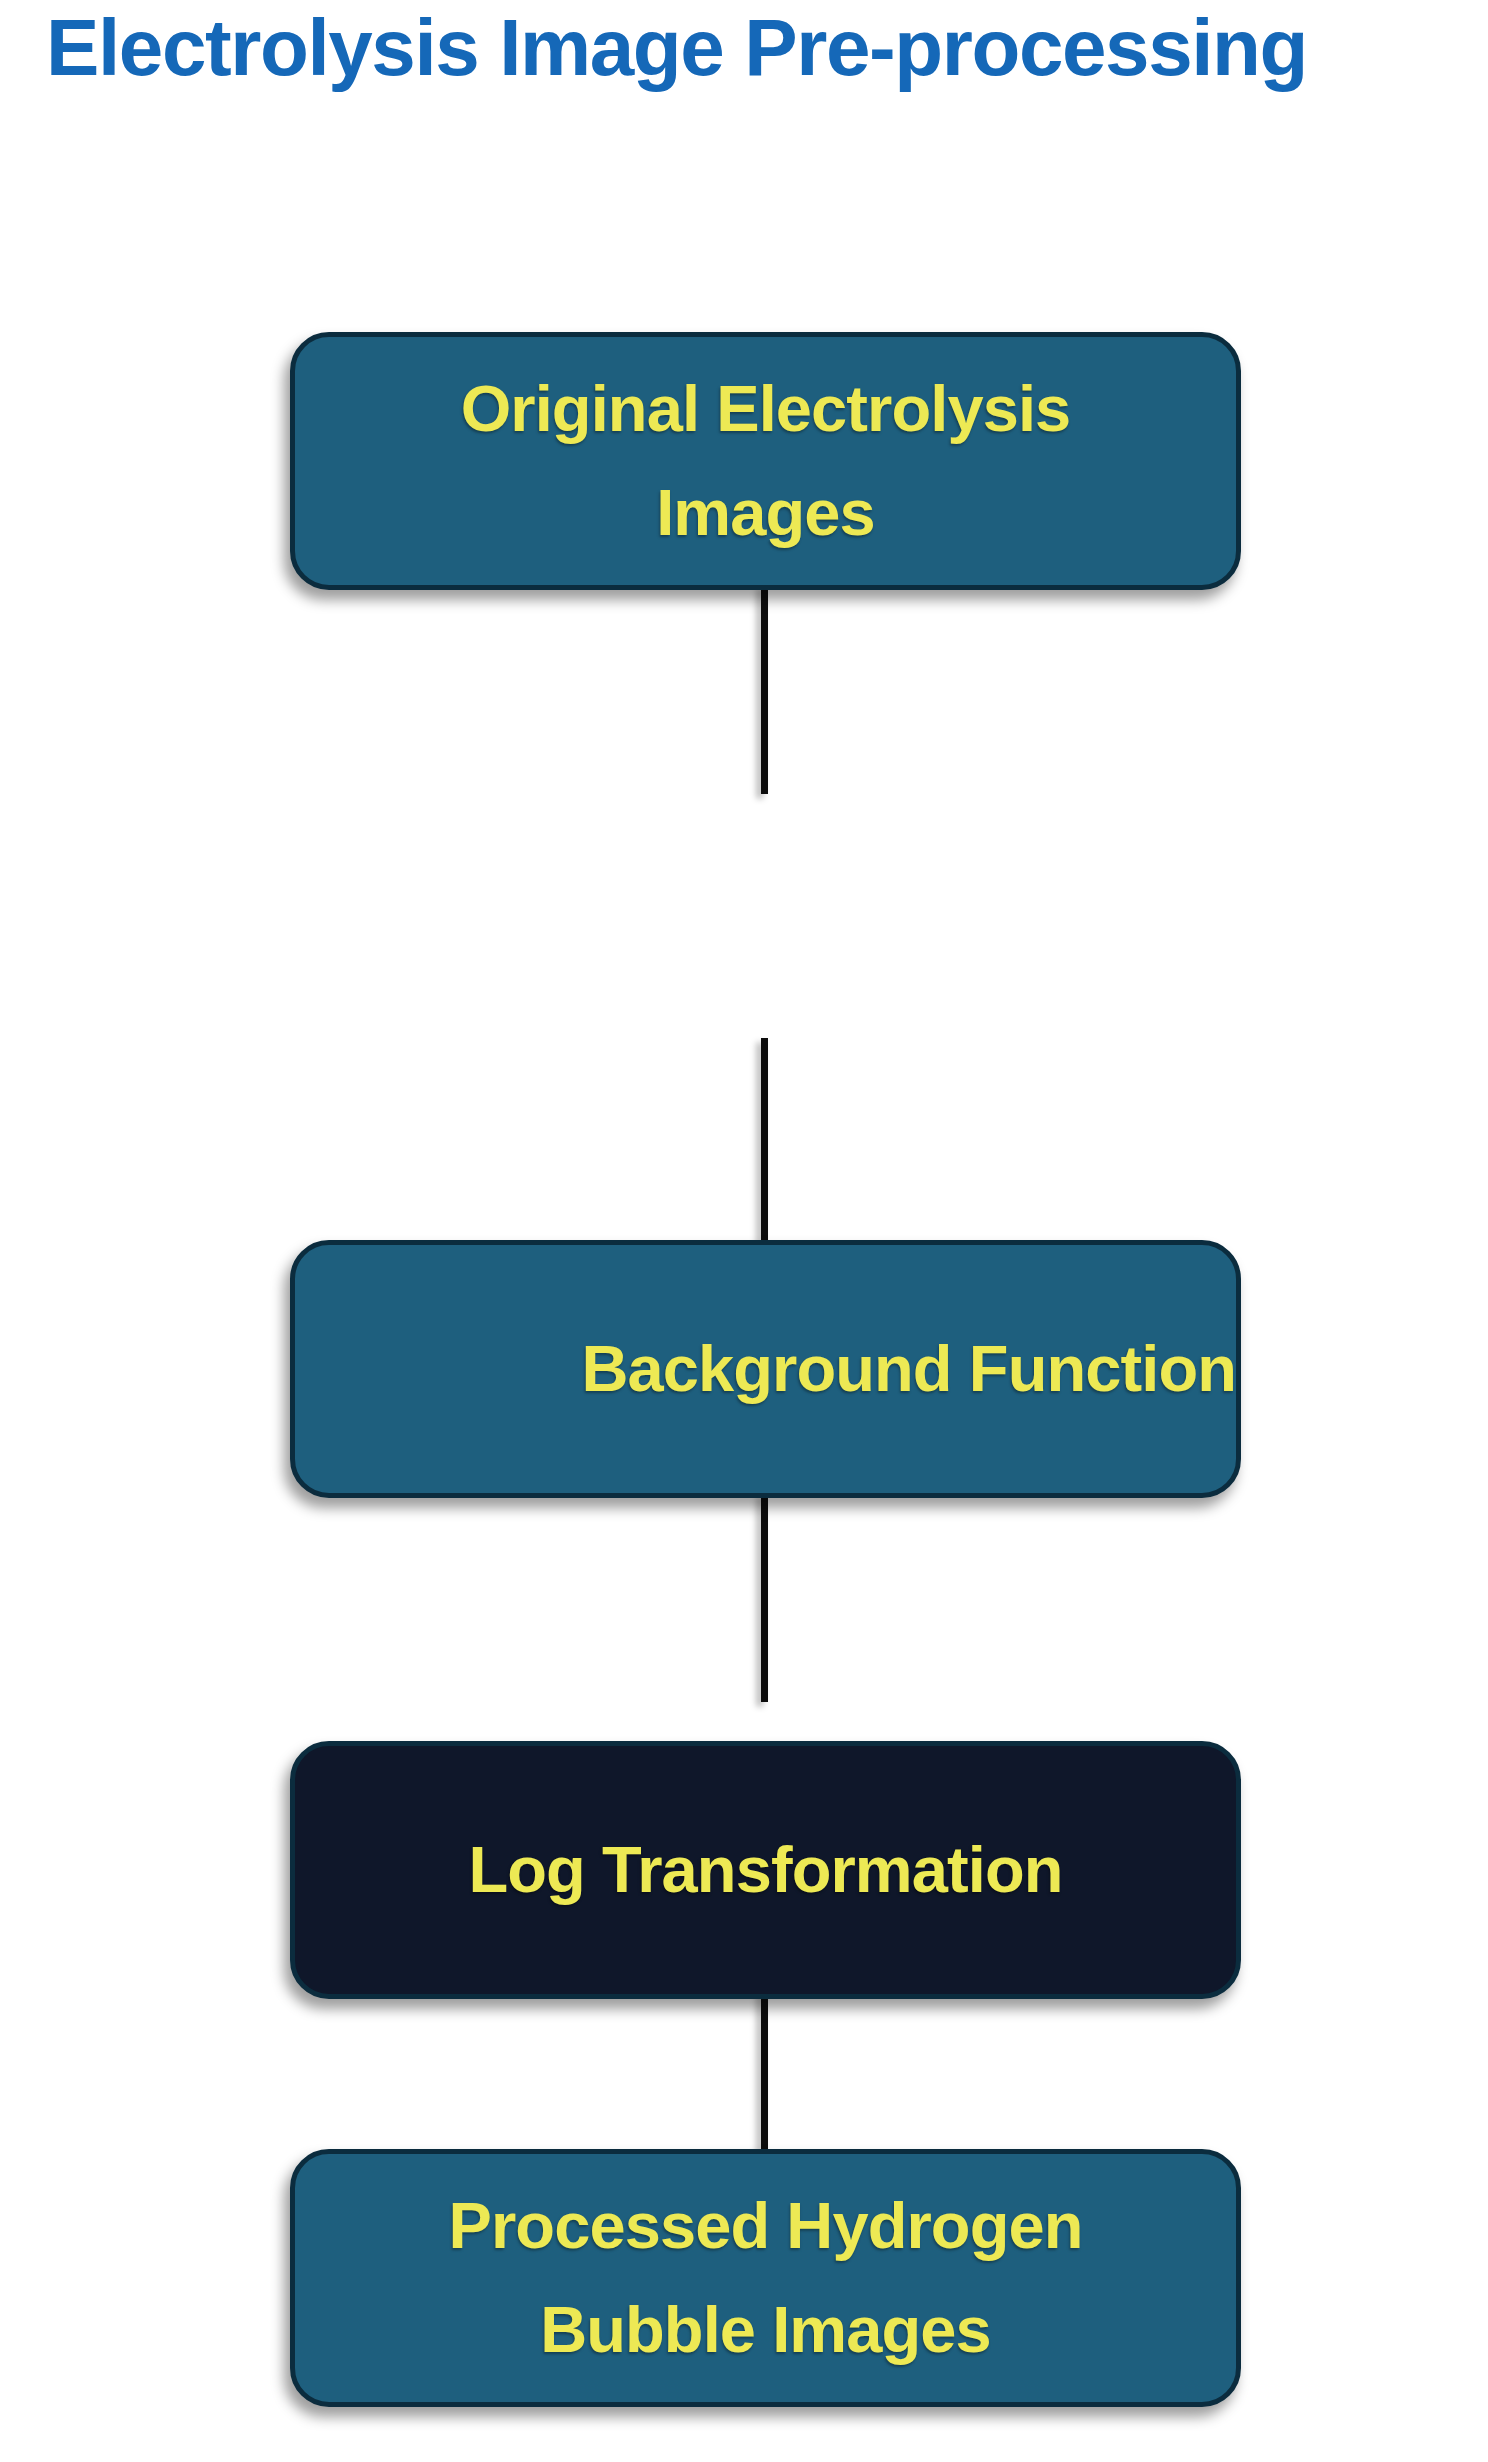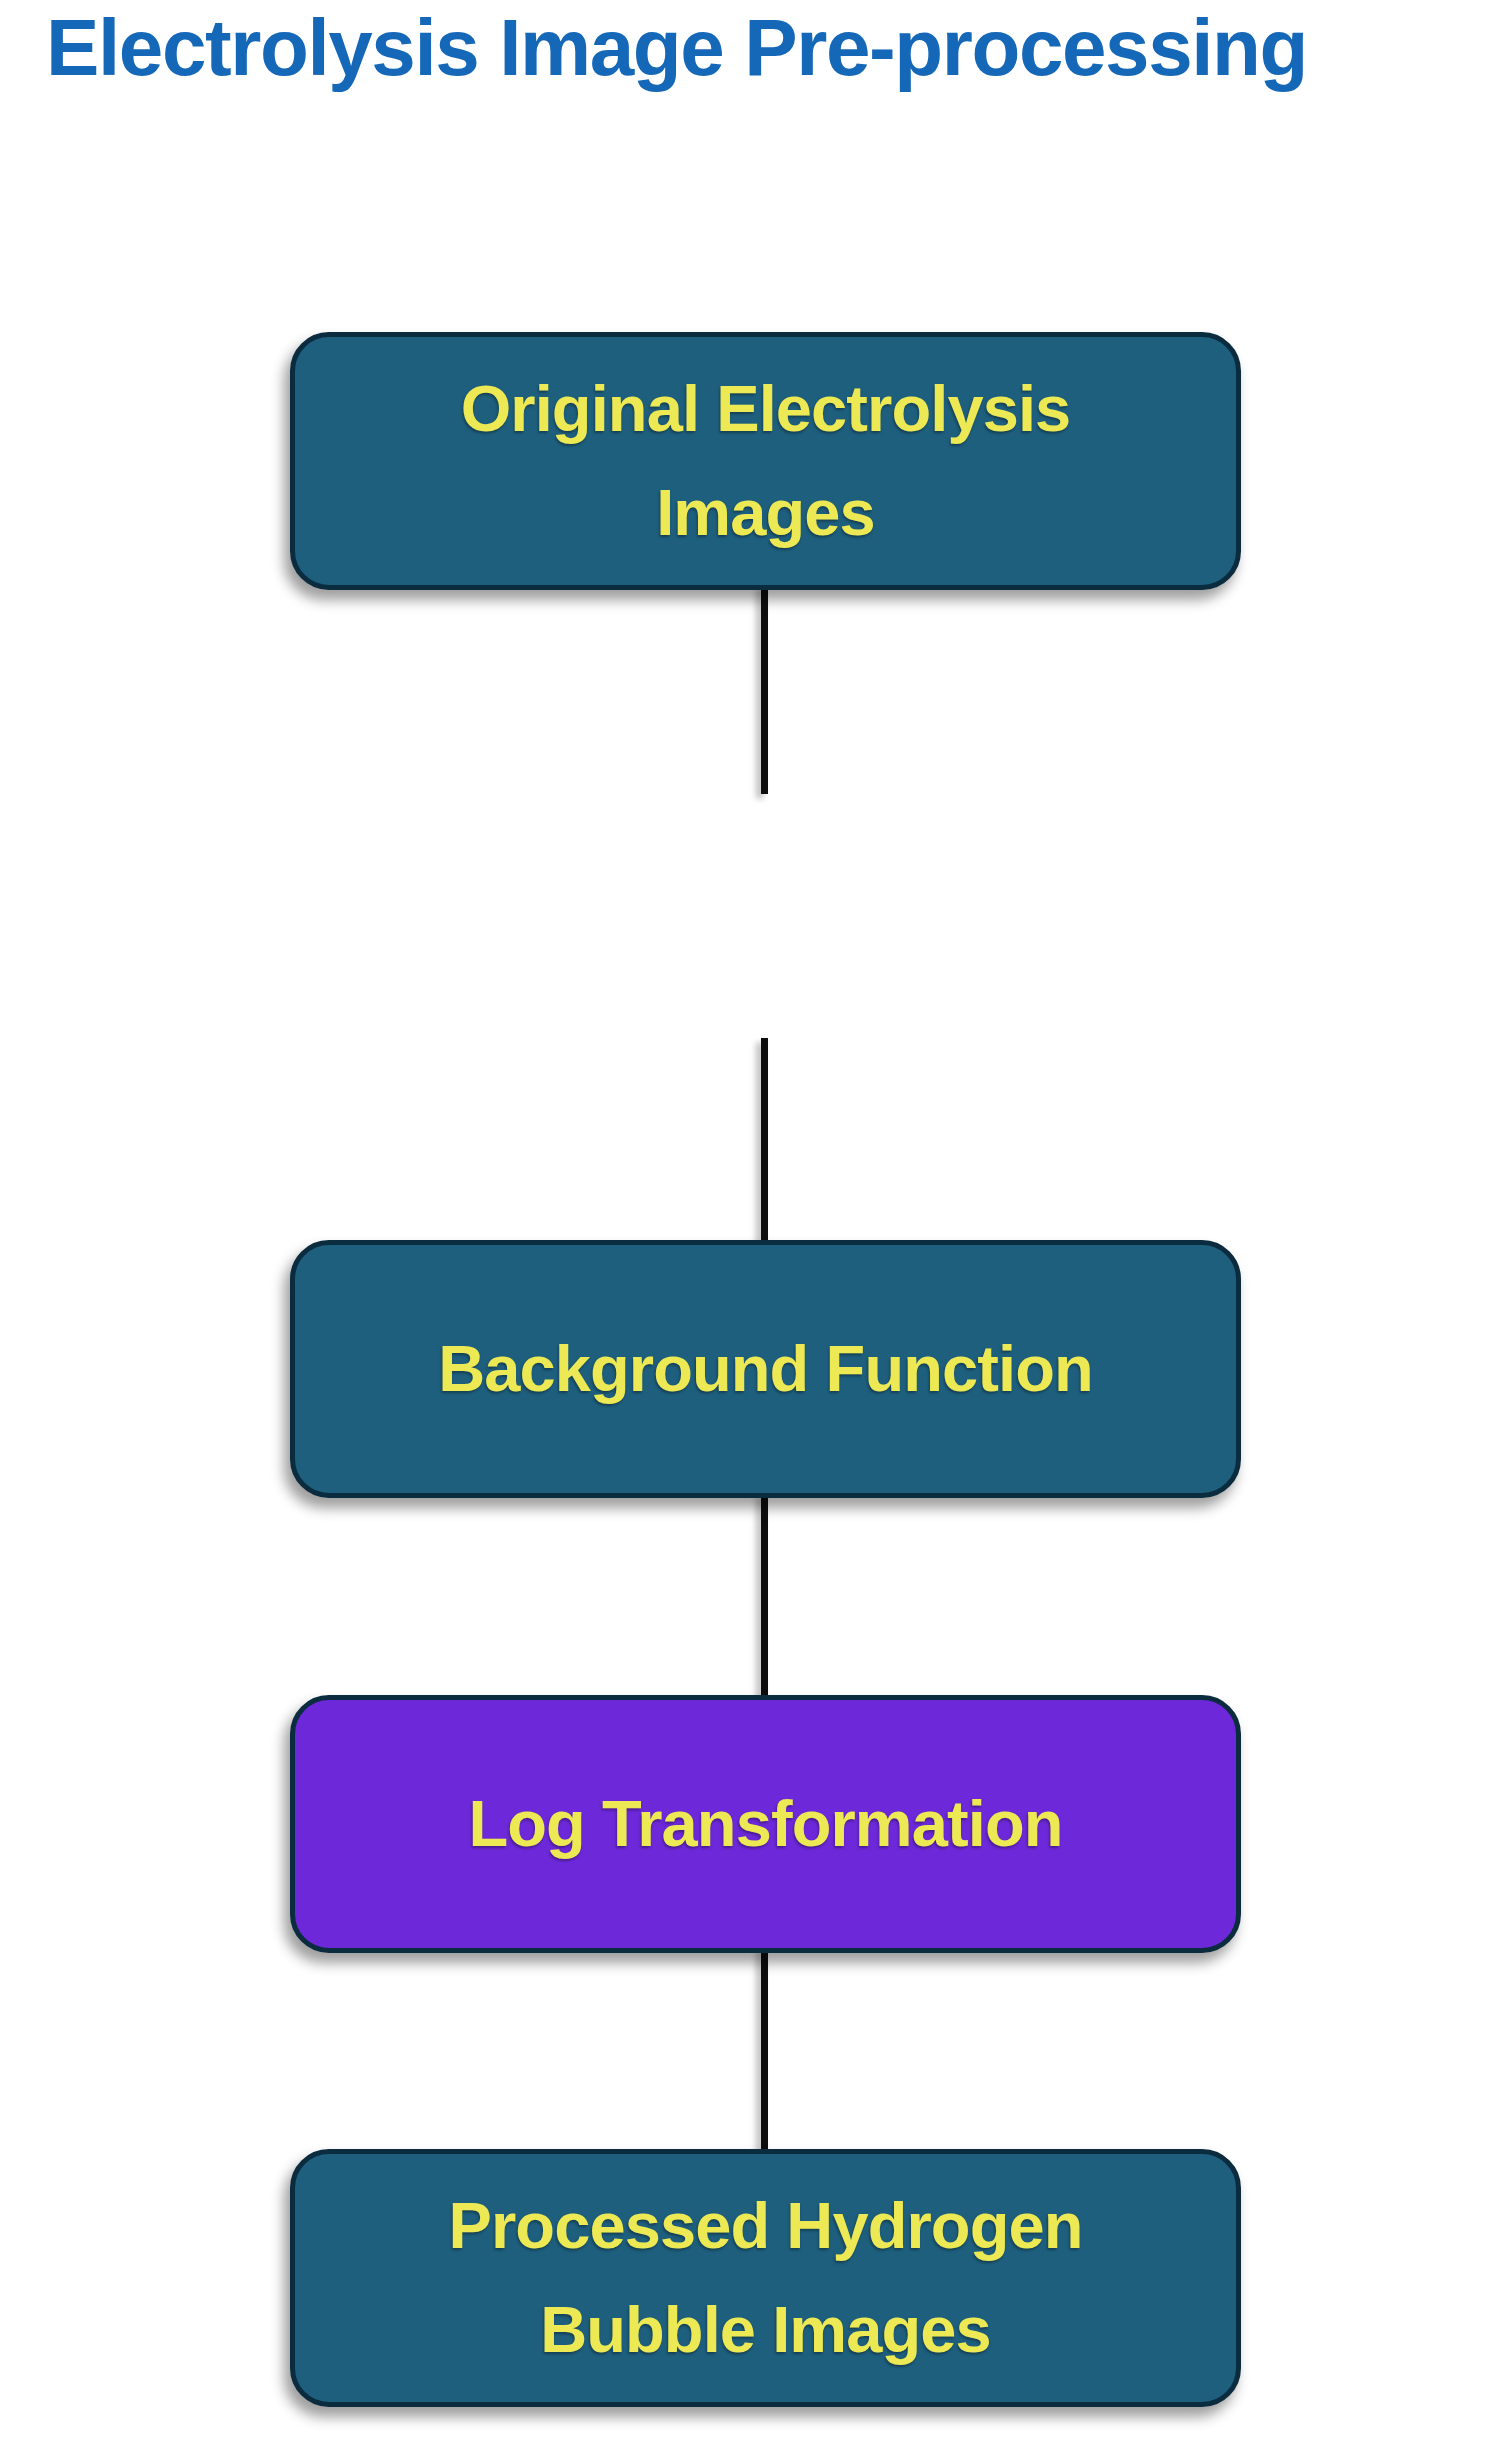--- a/index.html
+++ b/index.html
@@ -51,21 +51,21 @@
   }
   .connector {
     position: absolute;
     width: 7.4px;
     z-index: 1;
     box-shadow: -4.6px 4.6px 6.5px rgba(0, 0, 0, 0.28);
   }
   
   .n1 { top: 332px; }
   .n2 { top: 786px; }
-  .n3 { top: 1240px; }
+  .n3 { top: 1240px; justify-content: flex-end; }
   .n4 { top: 1695px; }
   .n5 { top: 2149px; justify-content: center; }
   
   .c1 { left: 761px; top: 584px;  height: 210px; }
   .c2 { left: 761px; top: 1038px; height: 210px; }
   .c3 { left: 761px; top: 1492px; height: 210px; }
   .c4 { left: 761px; top: 1946px; height: 210px; }
 </style>
 </head>
 <body>
@@ -81,21 +81,21 @@
 
   <div class="flow-node n1" style="background: rgb(30, 95, 126); border-color: rgb(11, 44, 62); color: rgb(237, 233, 84);">
     <span class="node-label">Original Electrolysis Images</span>
   </div>
 
 
   <div class="flow-node n3" style="background: rgb(30, 95, 126); border-color: rgb(11, 44, 62); color: rgb(237, 233, 84);">
     <span class="node-label">Background Function</span>
   </div>
 
-  <div class="flow-node n4" style="background: #6d28d9; border-color: rgb(11, 44, 62); color: rgb(237, 233, 84);">
+  <div class="flow-node n4" style="background: #0f172a; border-color: rgb(11, 44, 62); color: rgb(237, 233, 84); margin-top: 46px;">
     <span class="node-label">Log Transformation</span>
   </div>
 
   <div class="flow-node n5" style="background: rgb(30, 95, 126); border-color: rgb(11, 44, 62); color: rgb(237, 233, 84);">
     <span class="node-label">Processed Hydrogen Bubble Images</span>
   </div>
 
 </div>
 
 

